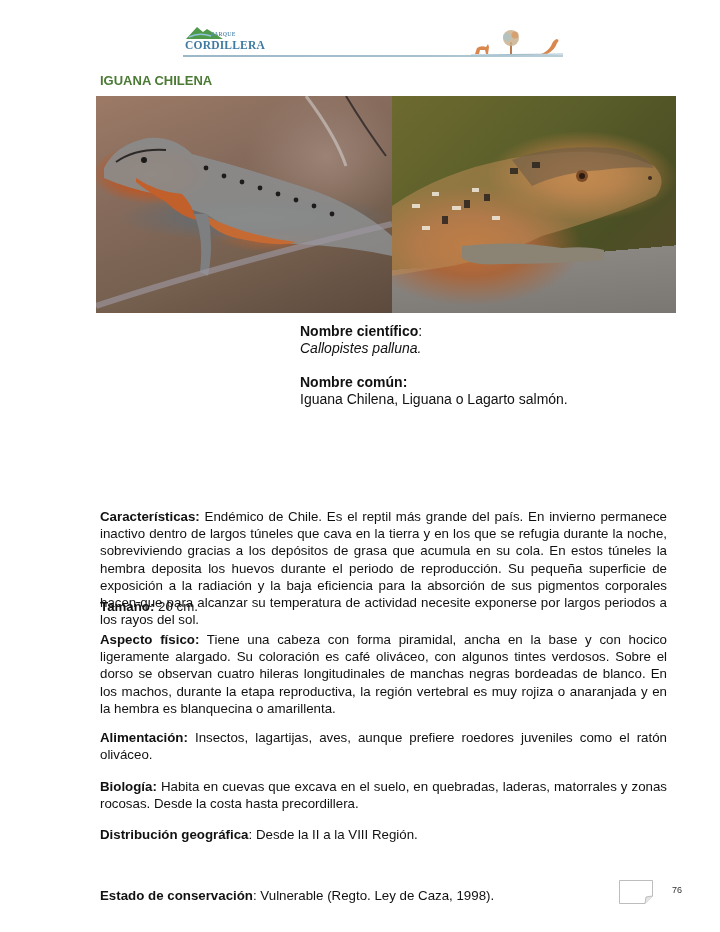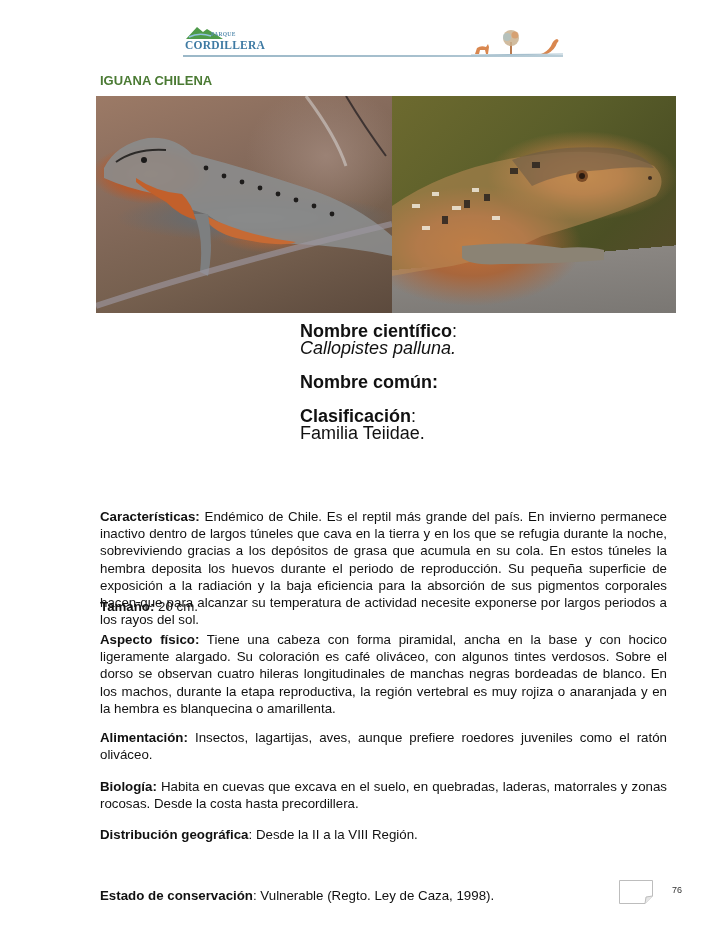--- a/index.html
+++ b/index.html
@@ -36,21 +36,21 @@
   .photo-right { left: 296px; width: 284px;
      background:
        radial-gradient(ellipse 95px 45px at 190px 80px, #cc8c48 0%, #b77a44 40%, rgba(0,0,0,0) 100%),
        radial-gradient(ellipse 110px 60px at 80px 150px, #c46f35 0%, #a8663c 50%, rgba(0,0,0,0) 100%),
        linear-gradient(175deg, rgba(0,0,0,0) 0%, rgba(0,0,0,0) 72%, #8a8682 72%, #7a7773 100%),
        linear-gradient(135deg, #6d6a2f 0%, #5a5e2a 40%, #4b4f24 70%, #5b4a2e 100%);
   }
   .photo svg { position: absolute; left: 0; top: 0; }
 
   
-  .info { position: absolute; left: 300px; top: 323px; width: 320px; font-size: 18px; line-height: 17px; }
+  .info { position: absolute; left: 300px; top: 323px; width: 320px; font-size: 14px; line-height: 17px; }
   .info .grp { margin-bottom: 17px; }
   .b { font-weight: bold; }
   .i { font-style: italic; }
 
   .body { position: absolute; left: 100px; width: 567px; font-size: 13.3px; line-height: 17.2px;
           text-align: justify; }
   .p-car { top: 468px; margin-top: 40px; }
   .p-tam { top: 598px; }
   .p-asp { top: 631px; }
   .p-ali { top: 729px; }
@@ -150,24 +150,21 @@
   </div>
 </div>
 
 <div class="info">
   <div class="grp">
     <div><span class="b">Nombre científico</span><span>:</span></div>
     <div class="i">Callopistes palluna.</div>
   </div>
   <div class="grp">
     <div class="b">Nombre común:</div>
-  </div>
-  <div class="grp">
-    <div><span class="b">Clasificación</span><span>:</span></div>
-    <div>Familia Teiidae.</div>
+    <div>Iguana Chilena, Liguana o Lagarto salmón.</div>
   </div>
 </div>
 
 <div class="body p-car"><span class="b">Características:</span><span> Endémico de Chile. Es el reptil más grande del país. En invierno permanece inactivo dentro de largos túneles que cava en la tierra y en los que se refugia durante la noche, sobreviviendo gracias a los depósitos de grasa que acumula en su cola. En estos túneles la hembra deposita los huevos durante el periodo de reproducción. Su pequeña superficie de exposición a la radiación y la baja eficiencia para la absorción de sus pigmentos corporales hacen que para alcanzar su temperatura de actividad necesite exponerse por largos periodos a los rayos del sol.</span></div>
 
 <div class="body p-tam"><span class="b">Tamaño:</span><span> 20 cm.</span></div>
 
 <div class="body p-asp"><span class="b">Aspecto físico:</span><span> Tiene una cabeza con forma piramidal, ancha en la base y con hocico ligeramente alargado. Su coloración es café oliváceo, con algunos tintes verdosos. Sobre el dorso se observan cuatro hileras longitudinales de manchas negras bordeadas de blanco. En los machos, durante la etapa reproductiva, la región vertebral es muy rojiza o anaranjada y en la hembra es blanquecina o amarillenta.</span></div>
 
 <div class="body p-ali"><span class="b">Alimentación:</span><span> Insectos, lagartijas, aves, aunque prefiere roedores juveniles como el ratón oliváceo.</span></div>

